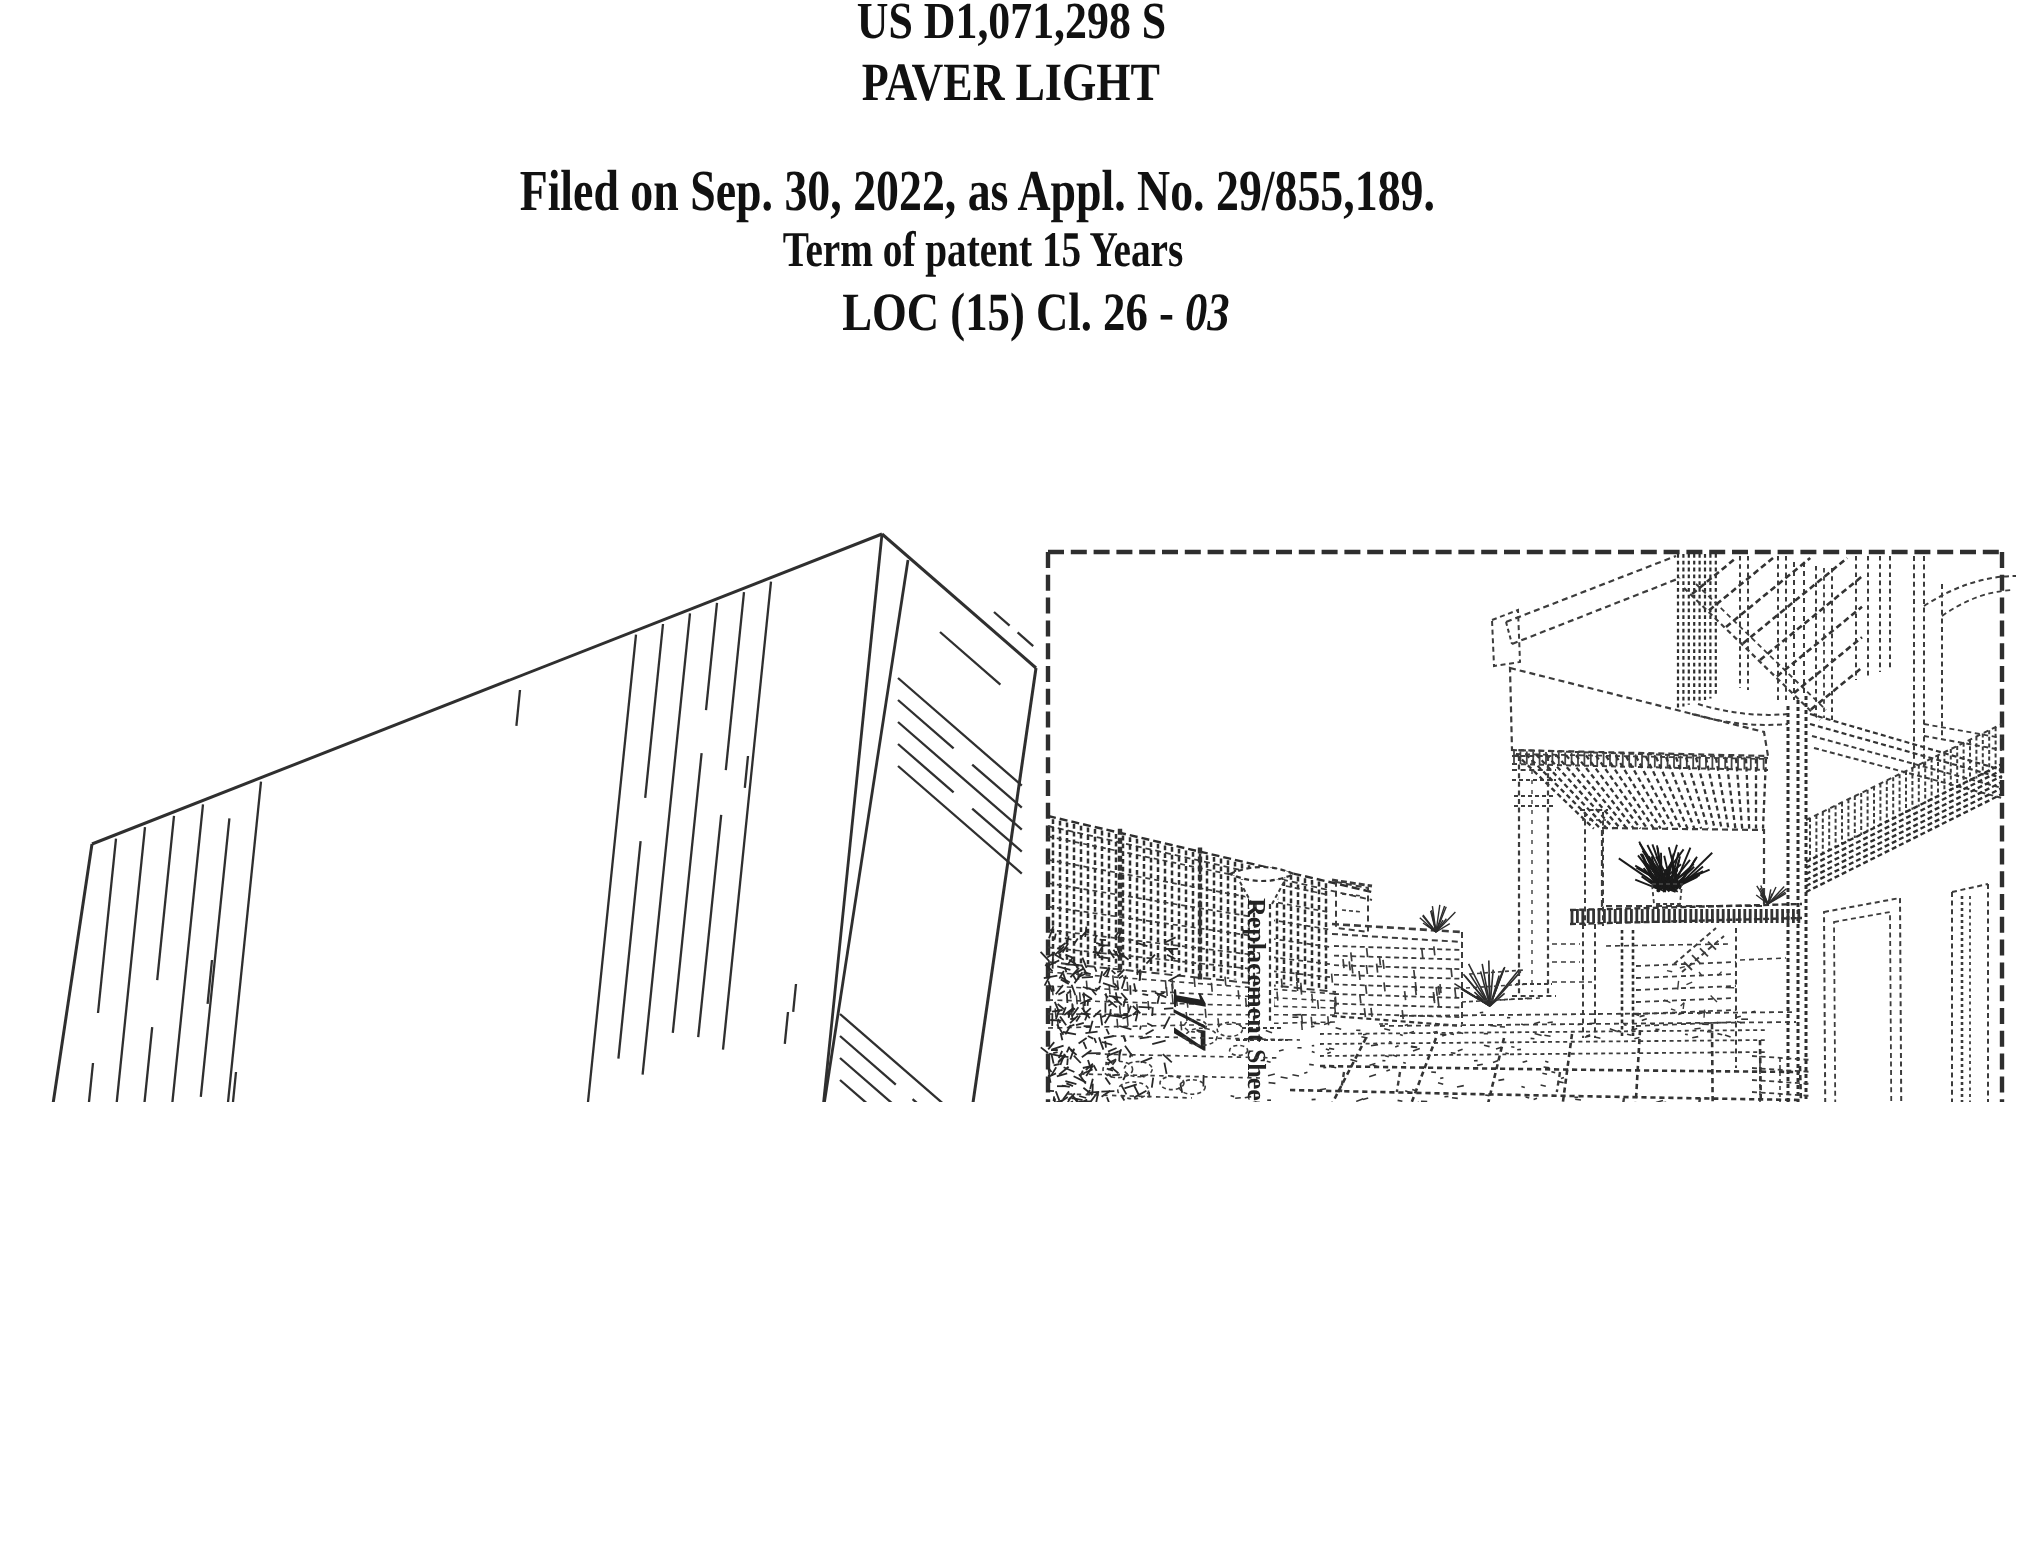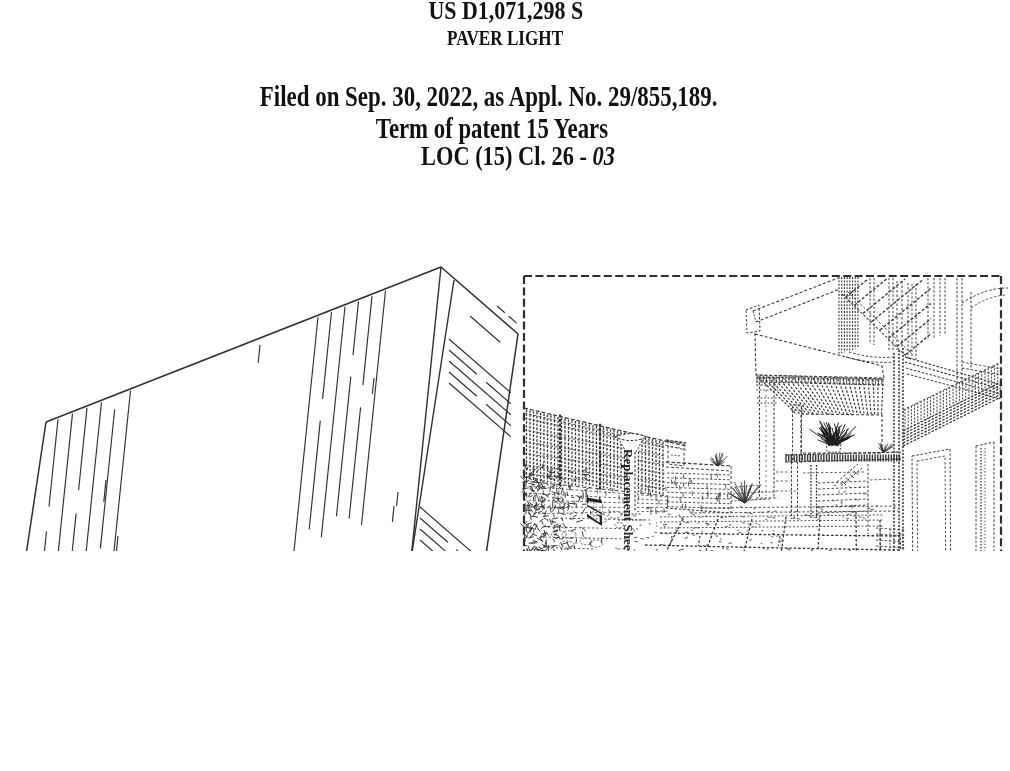--- a/index.html
+++ b/index.html
@@ -7,25 +7,25 @@
           font-family:"Liberation Serif", serif; }
   .hl { position:absolute; left:0; width:1010px; text-align:center; font-weight:bold; color:#111; white-space:pre; }
   .tsp { display:inline-block; position:relative; transform-origin:50% 0; }
 </style>
 </head>
 <body>
 <div id="page">
 
   <div class="hl" id="l1" style="top:-4px; font-size:26px;"><span class="tsp" style="transform:scaleX(0.843);left:1px;">US D1,071,298 S</span></div>
 
-  <div class="hl" id="l2" style="top:26px; font-size:21px;"><span class="tsp" style="transform:scaleX(0.816);left:0px;">PAVER LIGHT</span></div>
+  <div class="hl" id="l2" style="top:26px; font-size:27px;"><span class="tsp" style="transform:scaleX(0.816);left:0px;">PAVER LIGHT</span></div>
 
   <div class="hl" id="l3" style="top:80px; font-size:29px;"><span class="tsp" style="transform:scaleX(0.790);left:-16px;">Filed on Sep. 30, 2022, as Appl. No. 29/855,189.</span></div>
 
-  <div class="hl" id="l4" style="top:112px; font-size:29px;"><span class="tsp" style="transform:scaleX(0.785);left:-13px;">Term of patent 15 Years</span></div>
+  <div class="hl" id="l4" style="top:112px; font-size:25px;"><span class="tsp" style="transform:scaleX(0.785);left:-13px;">Term of patent 15 Years</span></div>
 
   <div class="hl" id="l5" style="top:141px; font-size:27px;margin-left:28px;"><span class="tsp" style="transform:scaleX(0.828);left:-15px;">LOC (15) Cl. 26 - <i>03</i></span></div>
 
   <svg width="1010" height="771" viewBox="0 0 1010 771" style="position:absolute;left:0;top:0;">
 
 <g>
         <line x1="46.0" y1="422.0" x2="441.0" y2="267.0" stroke="#2f2f2f" stroke-width="1.5" stroke-linecap="butt"></line>
         <line x1="441.0" y1="267.0" x2="518.0" y2="334.0" stroke="#2f2f2f" stroke-width="1.5" stroke-linecap="butt"></line>
         <line x1="518.0" y1="334.0" x2="478.0" y2="610.0" stroke="#2f2f2f" stroke-width="1.5" stroke-linecap="butt"></line>
         <line x1="46.0" y1="422.0" x2="4.0" y2="702.0" stroke="#2f2f2f" stroke-width="1.5" stroke-linecap="butt"></line>

